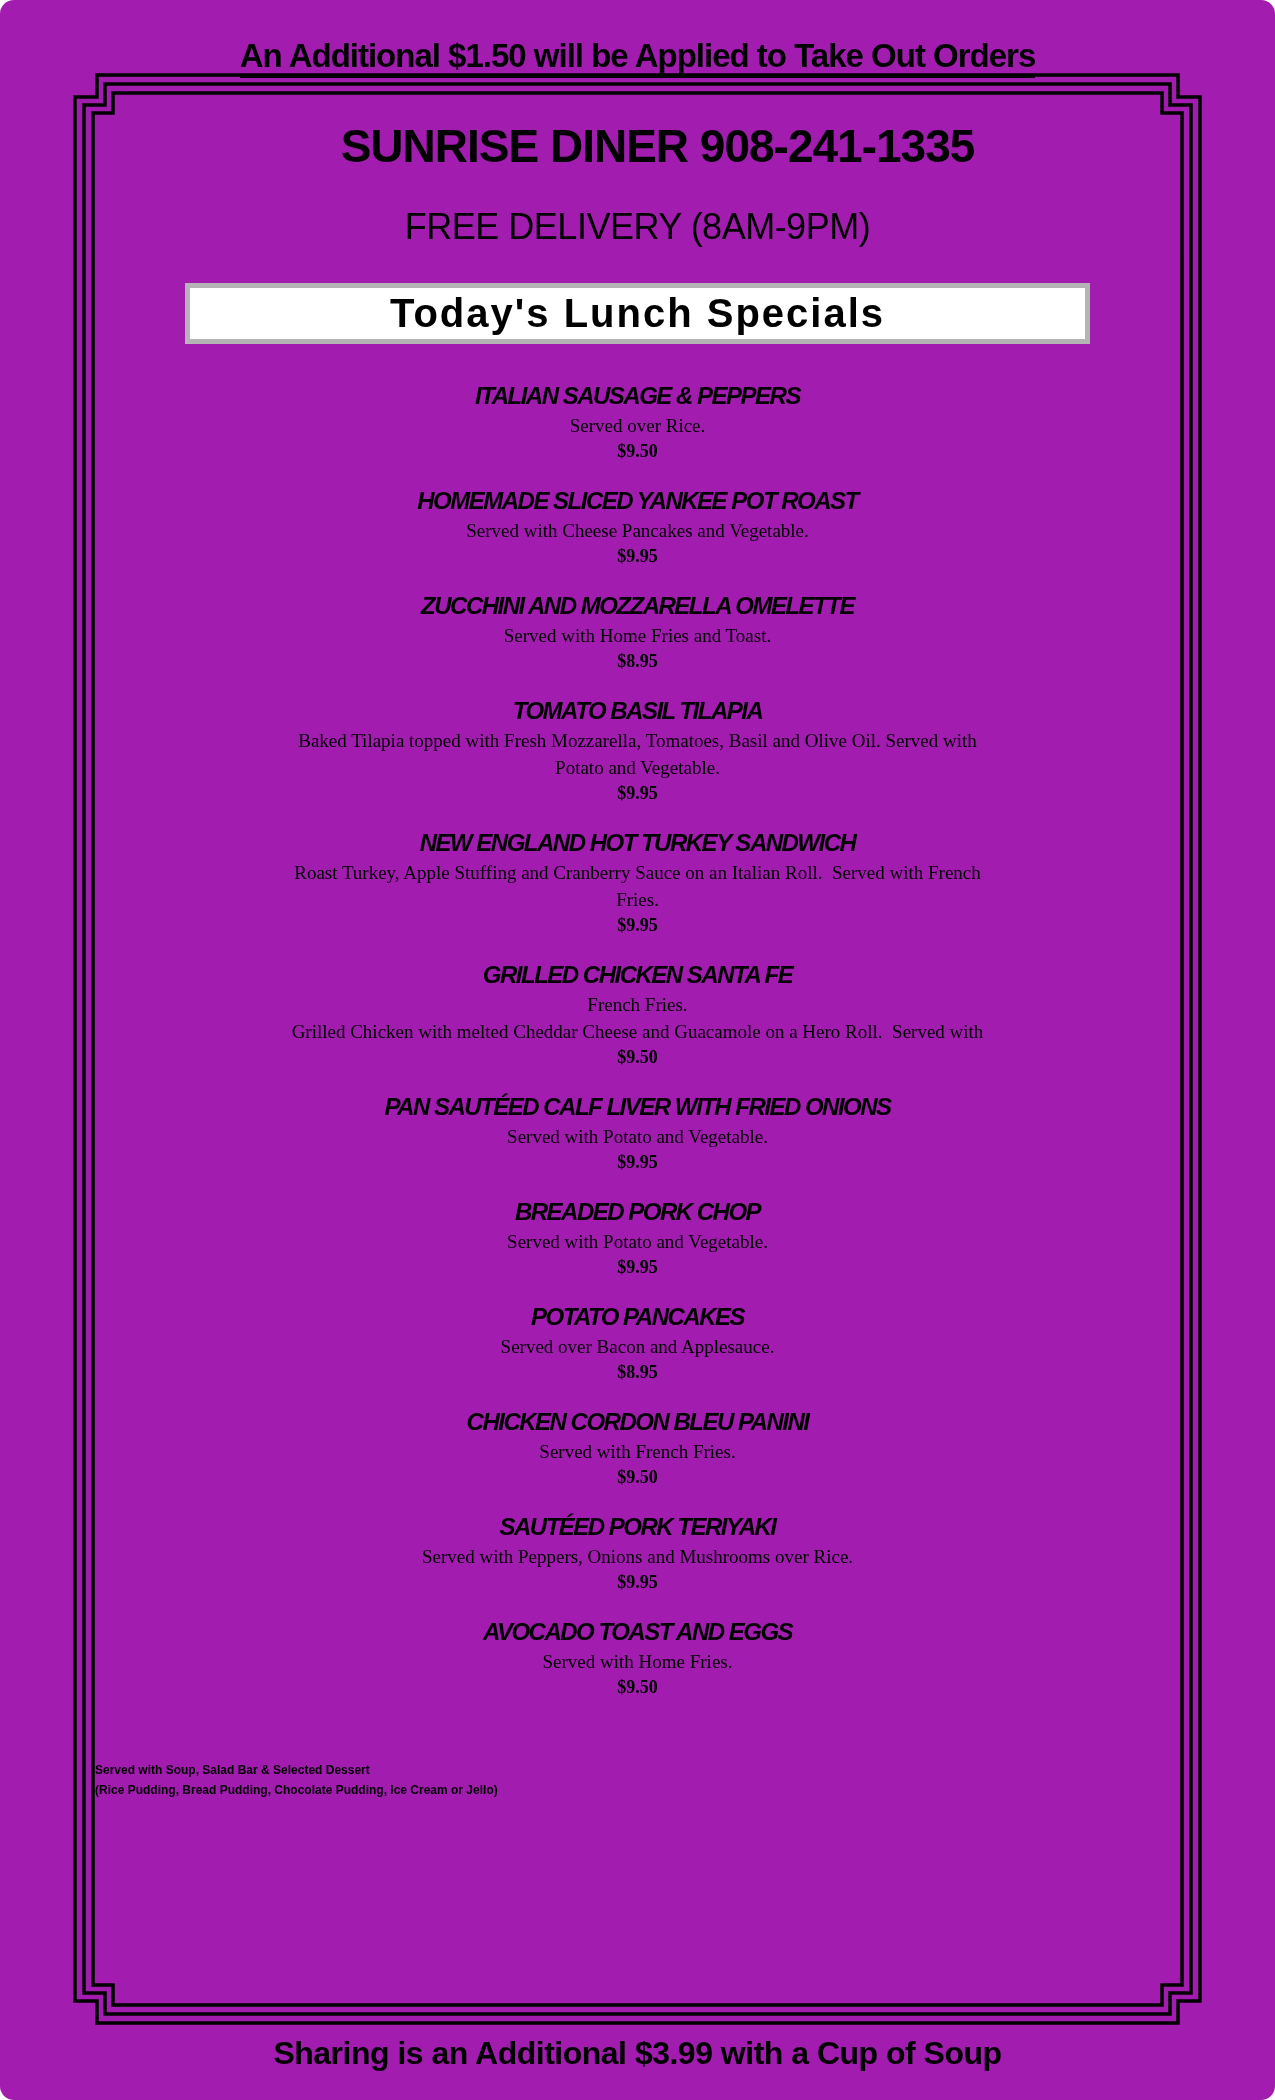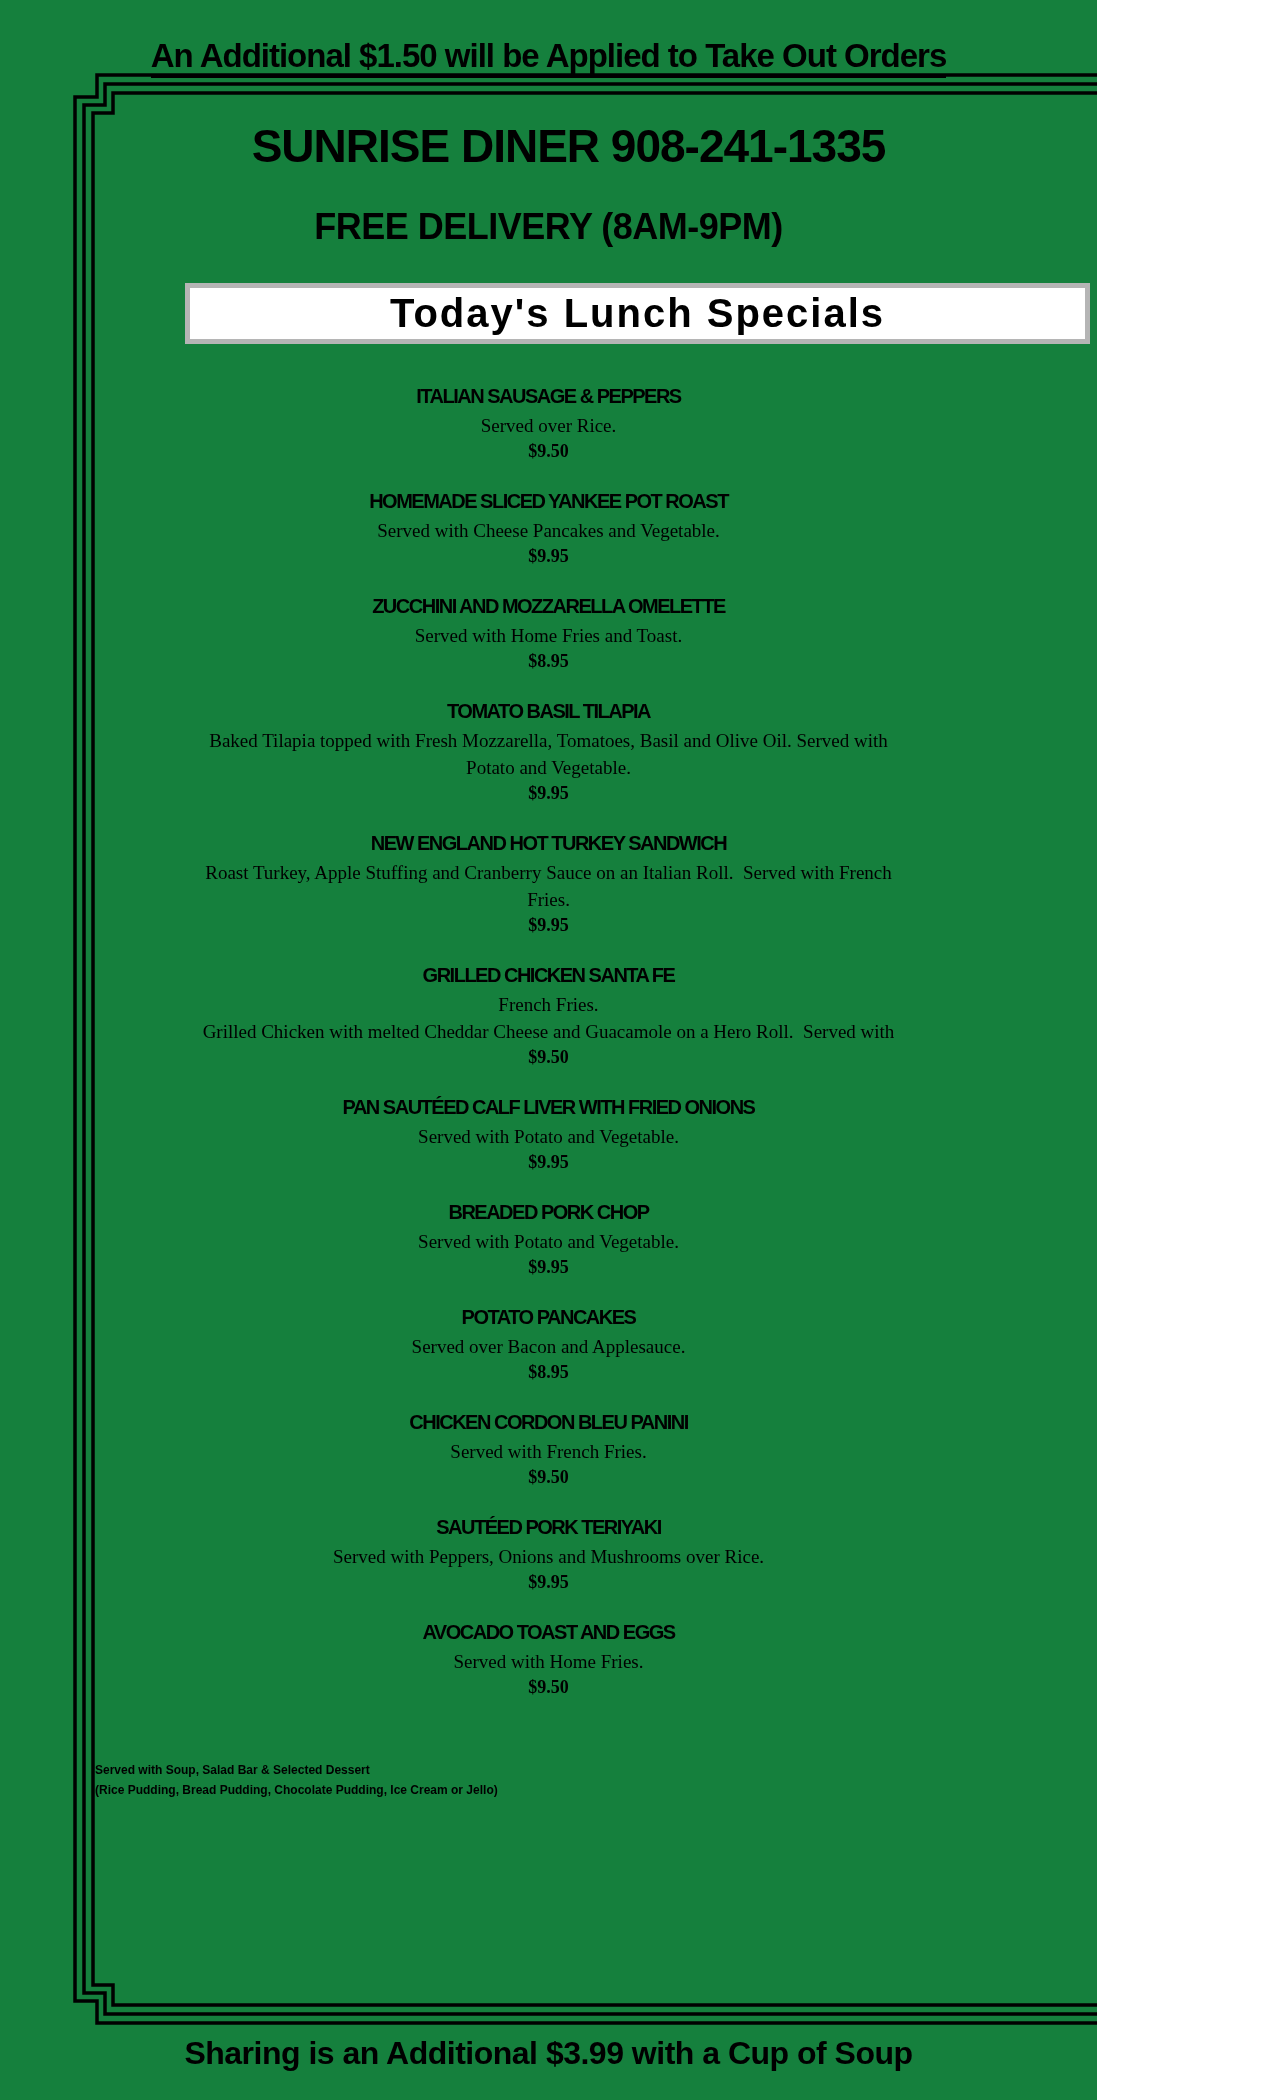--- a/index.html
+++ b/index.html
@@ -1,56 +1,57 @@
 <!DOCTYPE html>
 <html><head>
 <meta charset="utf-8">
 <style>
   html,body{margin:0;padding:0;background:#fff;}
   .page{
     position:relative;
-    width:1097px;height:2100px;
-    background:#15803d;
+    width:1275px;height:2100px;
+    background:#a21caf;
     overflow:hidden;
     font-family:"Liberation Sans",sans-serif;
     color:#000;
+    border-radius:14px;
   }
   .frame-svg{position:absolute;left:0;top:0;width:1275px;height:2100px;}
 
   .top-note-wrap{
     position:absolute;top:37px;left:0;right:0;text-align:center;
   }
   .top-note{
     display:inline-block;
     font-weight:bold;font-size:33px;line-height:38px;letter-spacing:-1px;
     border-bottom:3px solid #000;
   }
 
   .diner-title{
     position:absolute;top:119px;left:0;right:0;text-align:center;
     font-weight:bold;font-size:46px;line-height:54px;letter-spacing:-1px;padding-left:40px;
   }
   .delivery{
     position:absolute;top:206px;left:0;right:0;text-align:center;
-    font-weight:bold;font-size:36px;line-height:42px;letter-spacing:-0.5px;
+    font-weight:normal;font-size:36px;line-height:42px;letter-spacing:-0.5px;
   }
   .specials-box{
     position:absolute;top:283px;left:185px;width:905px;height:61px;
     box-sizing:border-box;border:5px solid #b5b5b5;background:#fff;
   }
   .specials-title{
     text-align:center;
     font-weight:bold;font-size:40px;line-height:51px;letter-spacing:2px;
   }
 
   .items{position:absolute;top:346px;left:95px;right:95px;}
   .menu-item{margin-top:21px;text-align:center;}
   .menu-item:first-child{margin-top:34px;}
   .item-name{
-    font-weight:bold;font-size:20px;line-height:32px;letter-spacing:-1.5px;
+    font-weight:bold;font-size:24px;line-height:32px;letter-spacing:-1.5px;font-style:italic;
   }
   .item-desc{
     font-family:"Liberation Serif",serif;
     font-size:19px;line-height:27px;
   }
   .item-price{
     font-family:"Liberation Serif",serif;
     font-weight:bold;font-size:18px;line-height:25px;
   }
 

